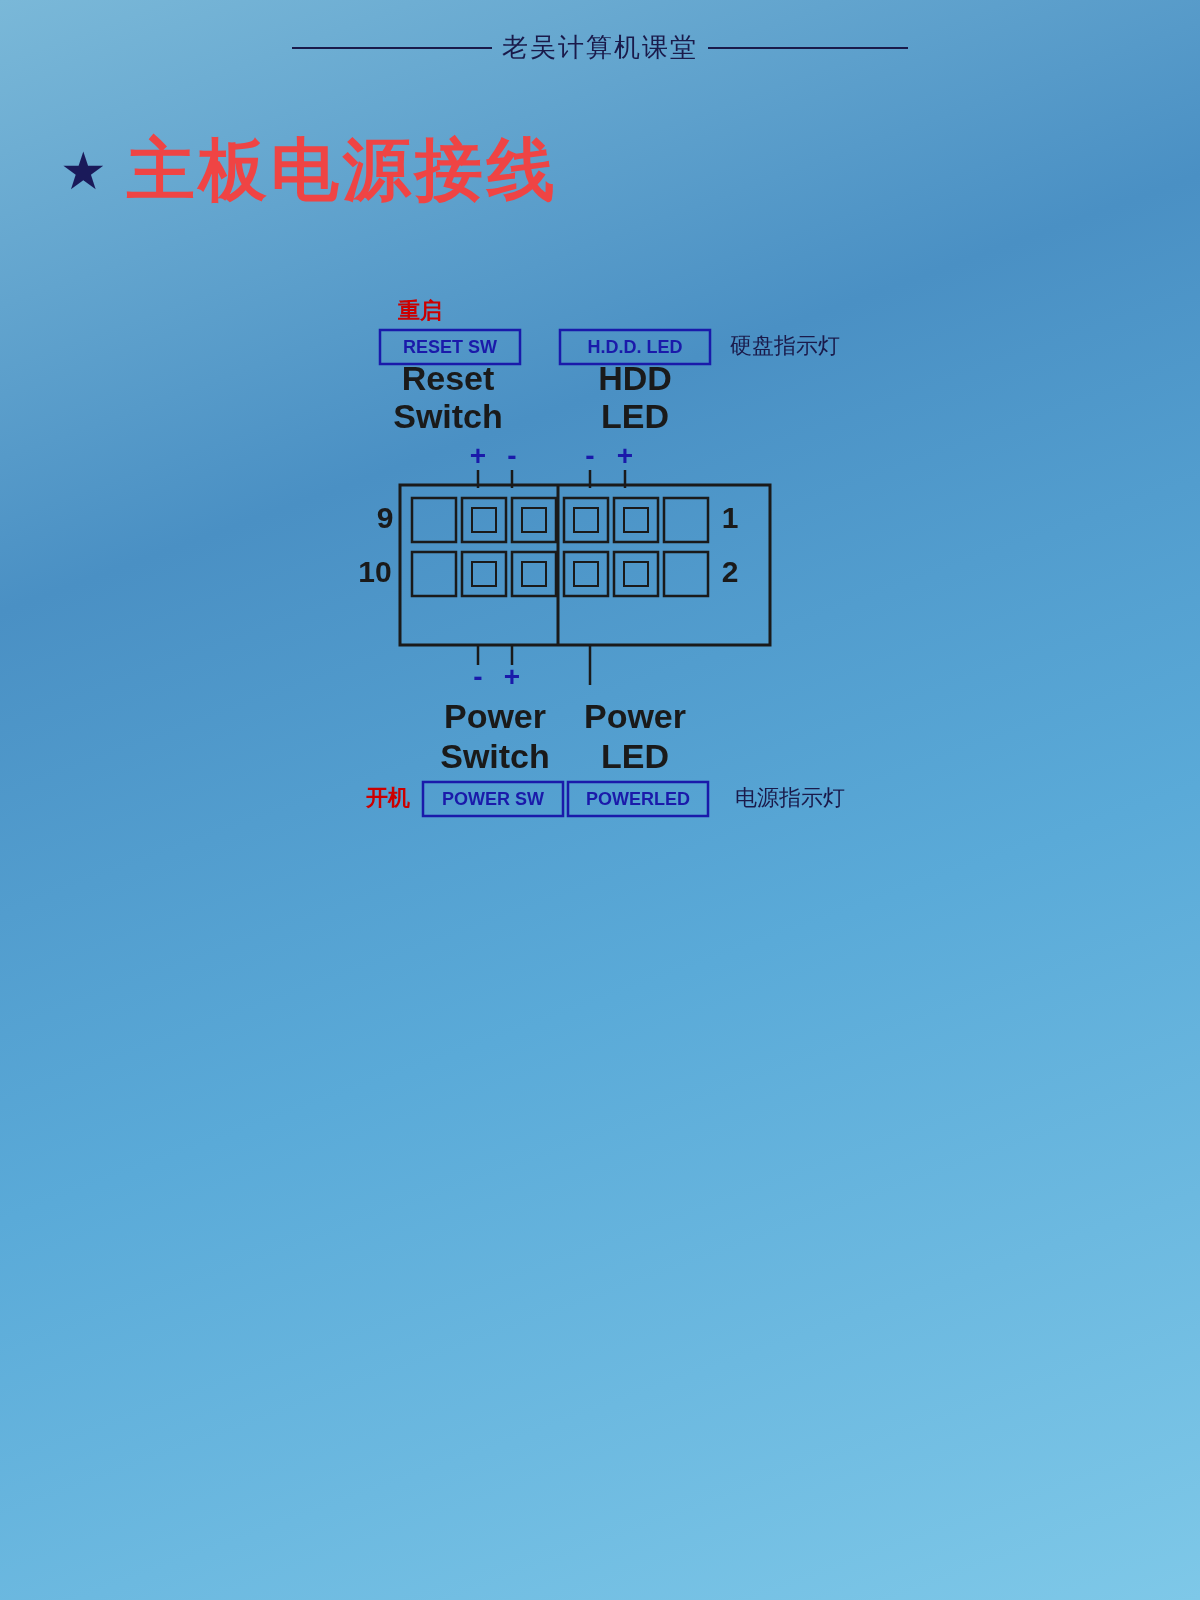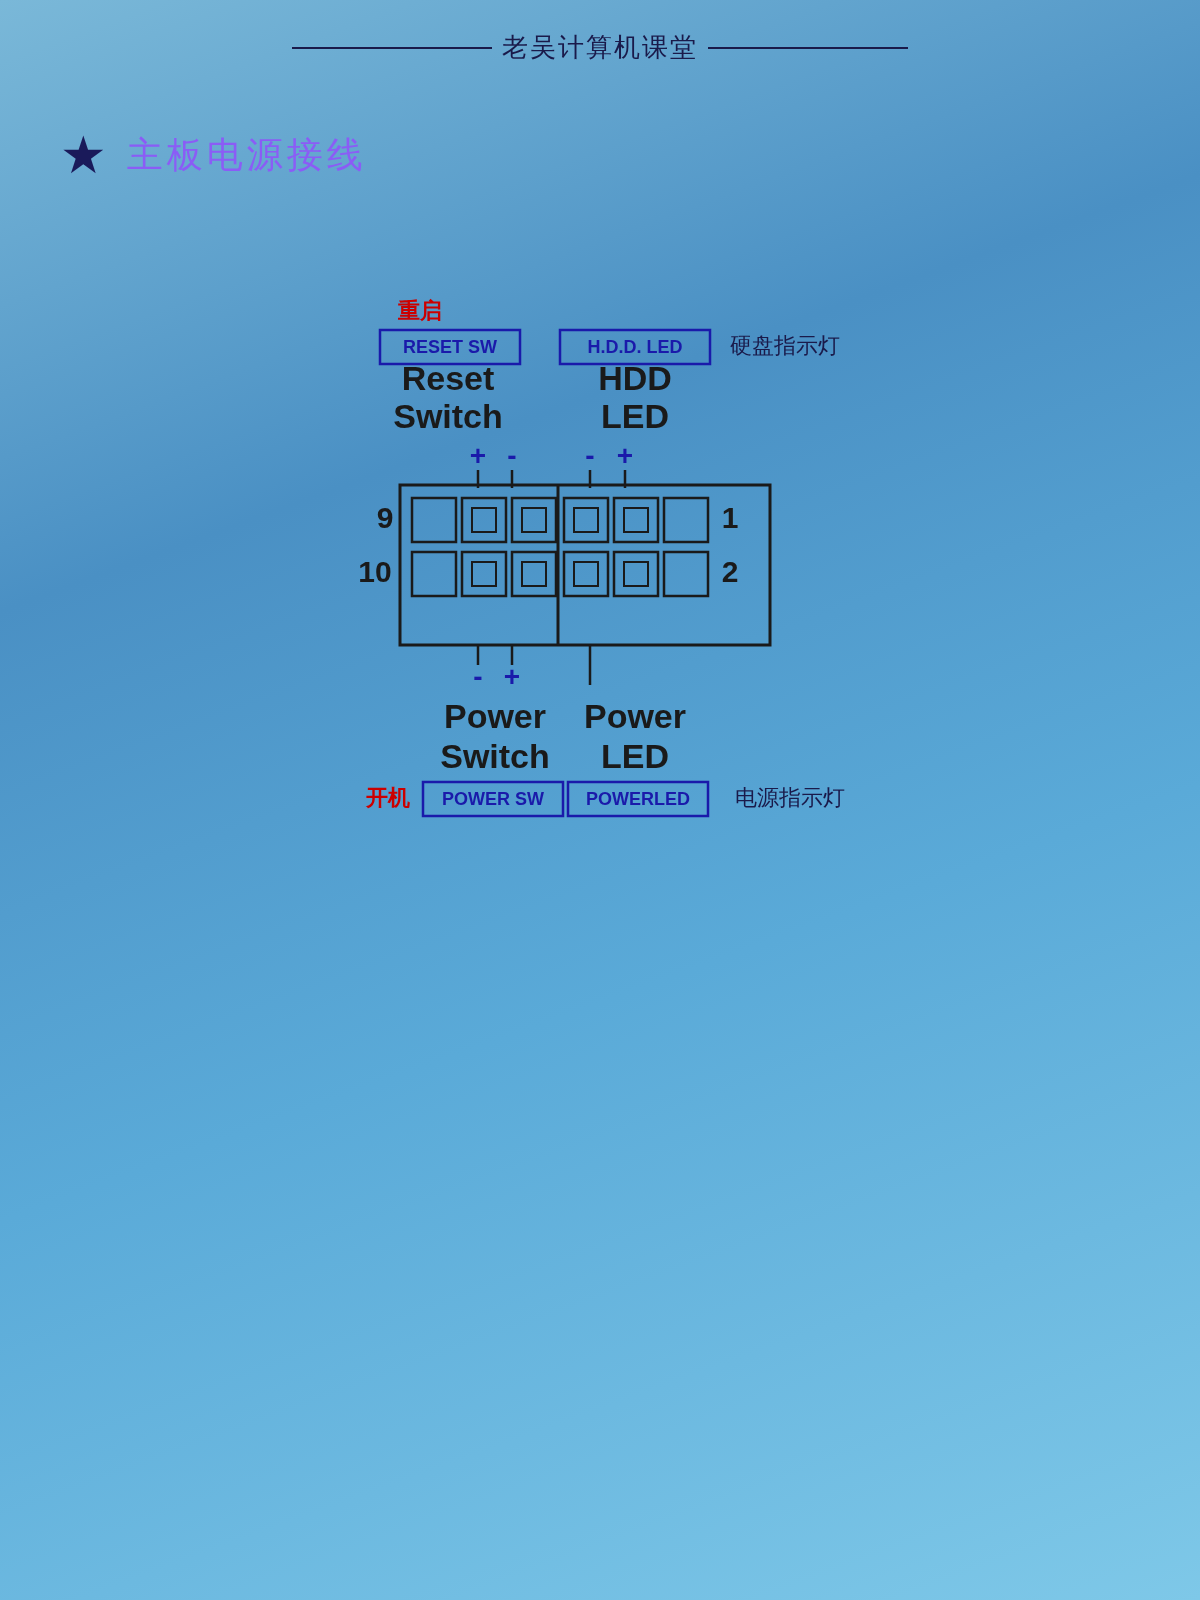--- a/index.html
+++ b/index.html
@@ -44,23 +44,23 @@
       align-items: center;
       gap: 20px;
     }
 
     .star-icon {
       color: #1a1a5a;
       font-size: 52px;
     }
 
     .title-text {
-      font-size: 36px;
-      font-weight: normal;
-      color: #8b5cf6;
+      font-size: 68px;
+      font-weight: bold;
+      color: #ef4444;
       letter-spacing: 4px;
     }
 
     
     .diagram-svg-container {
       position: absolute;
       top: 270px;
       left: 50%;
       transform: translateX(-50%);
     }

